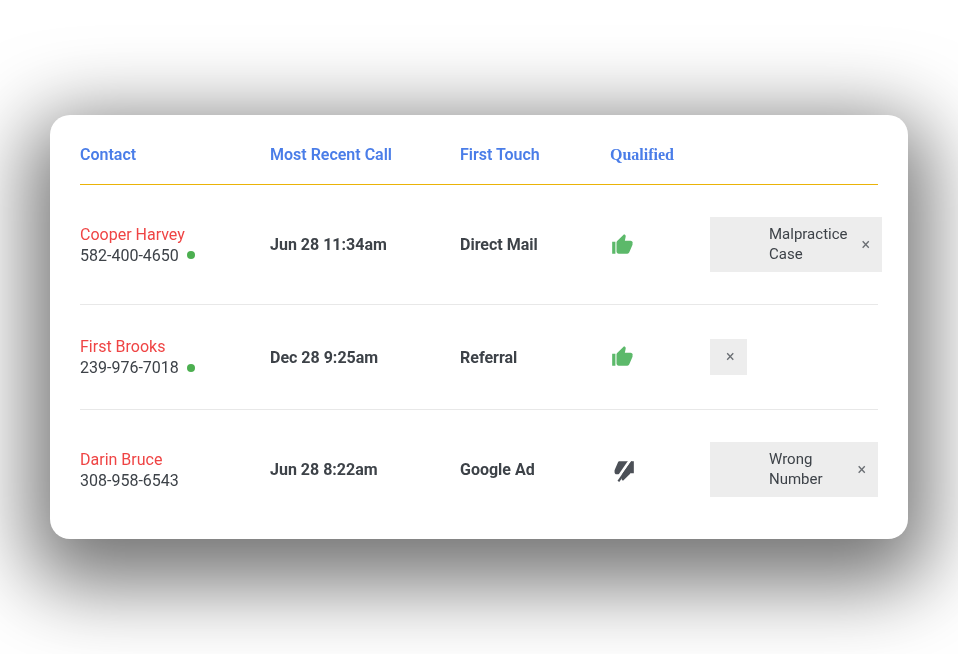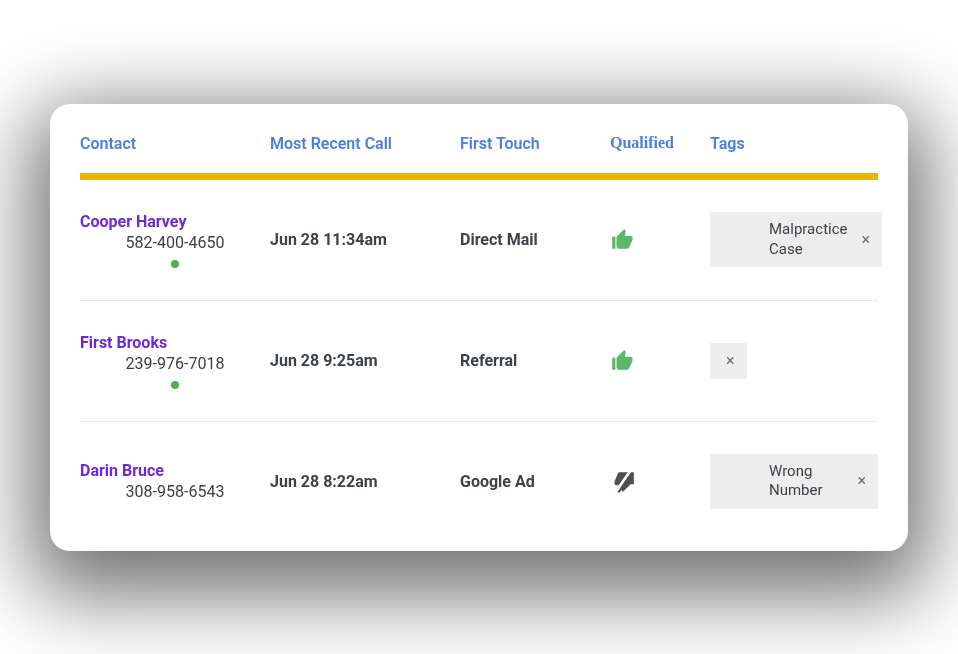--- a/index.html
+++ b/index.html
@@ -27,21 +27,21 @@
       padding: 30px 30px 10px 30px;
     }
     
     .table {
       width: 100%;
     }
     
     .header-row {
       display: flex;
       padding-bottom: 20px;
-      border-bottom: 7px solid #eab308;
+      border-bottom: 1px solid #eab308;
       align-items: center;
     }
     
     .header-cell {
       color: #4a7de8;
       font-weight: 600;
       font-size: 16px;
     }
     
     .data-row {
@@ -76,31 +76,30 @@
       display: flex;
       align-items: center;
       font-family: Liberation Serif, serif;
     }
     
     .col-tags {
       flex: 1;
     }
     
     .contact-name {
-      color: #6d28d9;
-      font-size: 16px;
-      font-weight: 700;
+      color: #ef4444;
+      font-size: 16px;
+      font-weight: 400;
       margin-bottom: 2px;
     }
     
     .contact-phone-wrap {
       display: flex;
       align-items: center;
       gap: 8px;
-      flex-direction: column;
     }
     
     .contact-phone {
       color: #3d4248;
       font-size: 16px;
     }
     
     .status-dot {
       width: 8px;
       height: 8px;
@@ -148,21 +147,20 @@
 <body>
 
 <div class="card">
   <div class="table">
 
     <div class="header-row">
       <div class="header-cell col-contact">Contact</div>
       <div class="header-cell col-recent">Most Recent Call</div>
       <div class="header-cell col-touch">First Touch</div>
       <div class="header-cell col-qualified">Qualified</div>
-      <div class="header-cell col-tags">Tags</div>
     </div>
 
     <div class="data-row">
       <div class="col-contact">
         <div class="contact-name">Cooper Harvey</div>
         <div class="contact-phone-wrap">
           <span class="contact-phone">582-400-4650</span>
           <span class="status-dot"></span>
         </div>
       </div>
@@ -182,21 +180,21 @@
     </div>
 
     <div class="data-row">
       <div class="col-contact">
         <div class="contact-name">First Brooks</div>
         <div class="contact-phone-wrap">
           <span class="contact-phone">239-976-7018</span>
           <span class="status-dot"></span>
         </div>
       </div>
-      <div class="col-recent cell-text">Jun 28 9:25am</div>
+      <div class="col-recent cell-text">Dec 28 9:25am</div>
       <div class="col-touch cell-text">Referral</div>
       <div class="col-qualified">
         <svg class="thumb-icon" viewBox="0 0 24 24" fill="#5cb96a">
           <path d="M2 20h3V9H2v11zm19-10c0-1.1-.9-2-2-2h-5.3l.8-3.8v-.3c0-.4-.2-.8-.4-1.1L13 2 6.6 8.4c-.4.4-.6.9-.6 1.4V18c0 1.1.9 2 2 2h8c.8 0 1.5-.5 1.8-1.2l2.9-6.8c.1-.2.1-.5.1-.7v-1.3z"></path>
         </svg>
       </div>
       <div class="col-tags">
         <div class="tag-chip">
           <span class="tag-close">×</span>
         </div>

